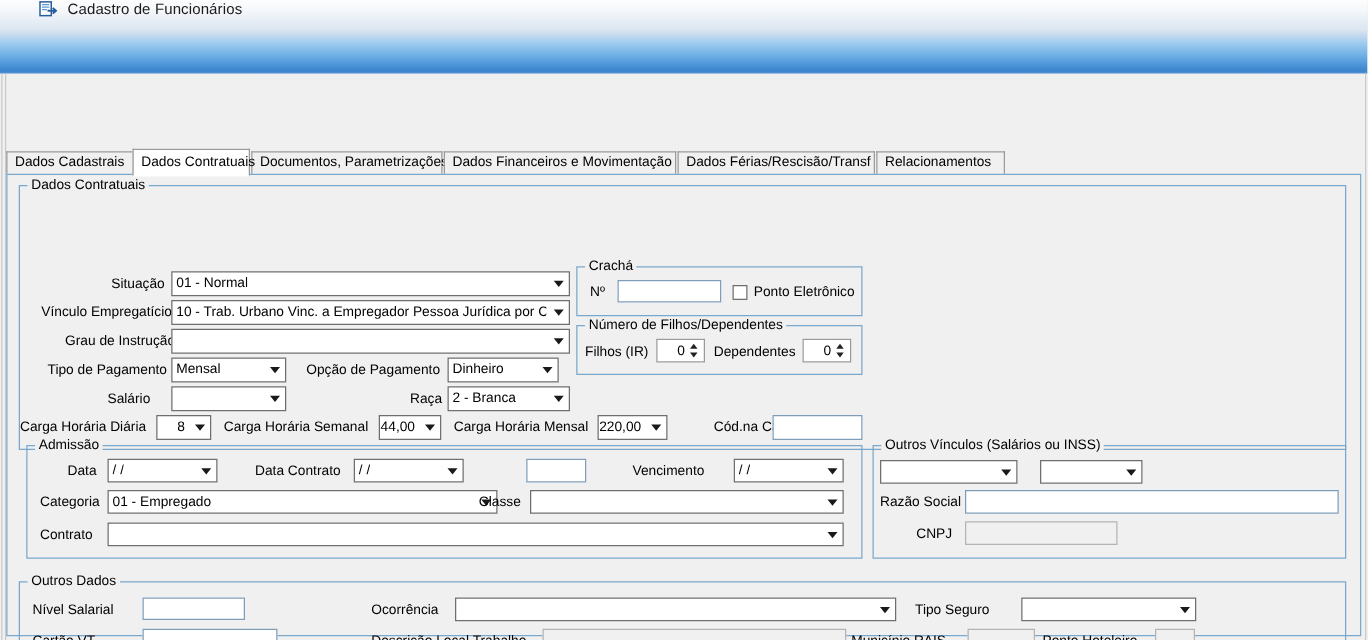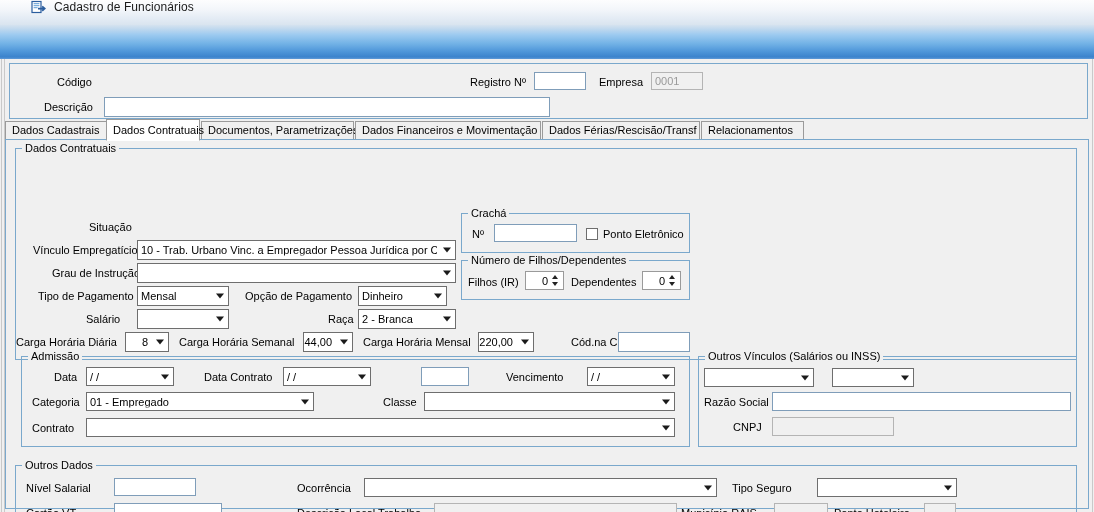--- a/index.html
+++ b/index.html
@@ -137,48 +137,41 @@
     <span class="tb-text">Cadastro de Funcionários</span>
   </div>
 
   <div class="bluebar"></div>
 
   <div class="client">
     <div class="vrule" style="left:1px;"></div>
     <div class="vrule" style="left:4px;"></div>
     <div class="vrule" style="left:1092px;"></div>
 
-    <div class="hdrpanel">
-      <span class="lbl" style="left:47px;top:12px;">Código</span>
-      <span class="lbl" style="left:34px;top:37px;">Descrição</span>
-      <input class="fld" style="left: 94px; top: 33px; width: 446px; height: 20px;" value="">
-
-      <span class="lbl" style="left:460px;top:12px;">Registro Nº</span>
-      <input class="fld" style="left: 524px; top: 8px; width: 52px; height: 18px;" value="">
-
-      <span class="lbl" style="left:589px;top:12px;">Empresa</span>
-      <input class="fld gray" style="left: 641px; top: 8px; width: 52px; height: 18px;" readonly="" value="0001">
-    </div>
 
     <div class="tabstrip">
       <div class="tab" style="left:0px;width:102px;">Dados Cadastrais</div>
       <div class="tab active" style="left:101px;width:94px;">Dados Contratuais</div>
       <div class="tab" style="left:196px;width:153px;">Documentos, Parametrizações</div>
       <div class="tab" style="left:350px;width:186px;">Dados Financeiros e Movimentação</div>
       <div class="tab" style="left:537px;width:158px;">Dados Férias/Rescisão/Transf</div>
       <div class="tab" style="left:696px;width:103px;">Relacionamentos</div>
     </div>
 
     <div class="tabbody">
 
       <div class="fs" style="left:9px;top:8px;width:1062px;height:212px;">
         <span class="cap">Dados Contratuais</span>
       </div>
 
       <span class="lbl" style="left:83px;top:81px;">Situação</span>
+      <div class="combo" style="left:131px;top:77px;width:319px;height:20px;">
+        <span class="cval">01 - Normal</span>
+        <span class="carrow"></span>
+      </div>
 
       <span class="lbl" style="left:27px;top:104px;">Vínculo Empregatício</span>
       <div class="combo" style="left:131px;top:100px;width:319px;height:20px;">
         <span class="cval" style="right:18px;">10 - Trab. Urbano Vinc. a Empregador Pessoa Jurídica por Co</span>
         <span class="carrow"></span>
       </div>
 
       <span class="lbl" style="left:46px;top:127px;">Grau de Instrução</span>
       <div class="combo" style="left:131px;top:123px;width:319px;height:20px;">
         <span class="cval"></span>
@@ -268,21 +261,21 @@
       </div>
       <span class="lbl" style="left:382px;top:231px;margin-left:37px;">Hora</span>
       <input class="fld" style="left: 415px; top: 227px; width: 48px; height: 19px;" value="">
       <span class="lbl" style="left:500px;top:231px;">Vencimento</span>
       <div class="combo" style="left:581px;top:227px;width:88px;height:19px;">
         <span class="cval">/  /</span>
         <span class="carrow"></span>
       </div>
 
       <span class="lbl" style="left:26px;top:256px;">Categoria</span>
-      <div class="combo" style="left:80px;top:252px;width:228px;height:19px;">
+      <div class="combo" style="left:80px;top:252px;width:312px;height:19px;">
         <span class="cval">01 - Empregado</span>
         <span class="carrow"></span>
       </div>
       <span class="lbl" style="left:377px;top:256px;">Classe</span>
       <div class="combo" style="left:418px;top:252px;width:251px;height:19px;">
         <span class="cval"></span>
         <span class="carrow"></span>
       </div>
 
       <span class="lbl" style="left:26px;top:282px;">Contrato</span>

